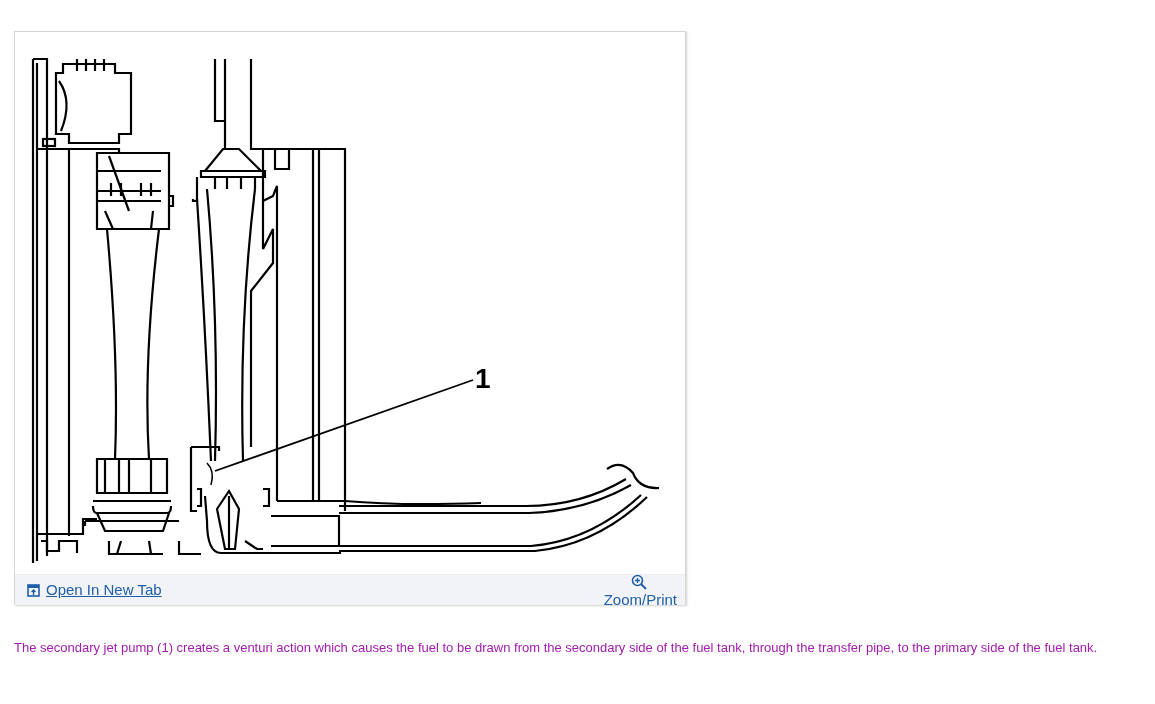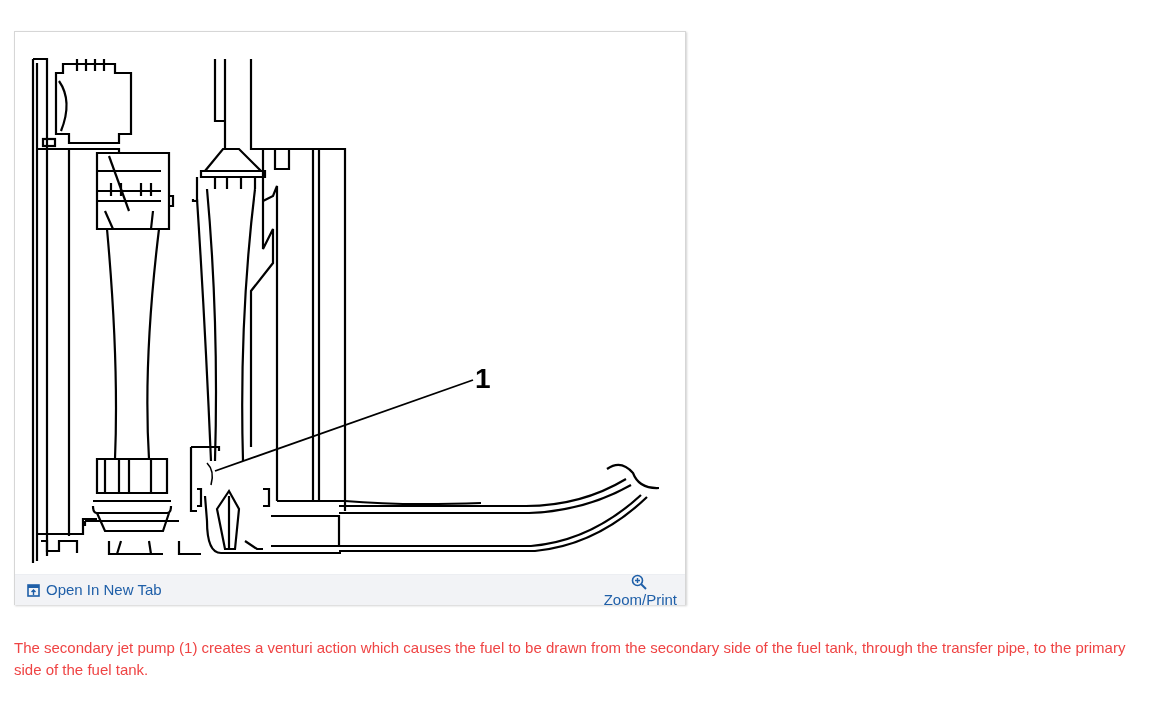--- a/index.html
+++ b/index.html
@@ -47,42 +47,43 @@
       display: flex;
       align-items: center;
       color: #1f5fa8;
       font-size: 15px;
       line-height: 20px;
       cursor: pointer;
       text-decoration: none;
     }
     .footer-link.open-tab {
       left: 12px;
+      text-decoration: underline;
     }
     .footer-link.zoom-print {
       right: 8px;
       flex-direction: column;
     }
     .footer-link .icon {
       display: inline-flex;
       align-items: center;
       justify-content: center;
       margin-right: 6px;
     }
     .footer-link.zoom-print .icon {
       margin-right: 2px;
       margin-top: -6px;
     }
     .caption {
       position: absolute;
       left: 14px;
       top: 637px;
       width: 1125px;
-      color: #ef4444;
-      font-size: 15px;
+      color: #a21caf;
+      font-size: 13px;
       line-height: 22px;
     }
   </style>
 </head>
 <body>
 
 <div class="figure">
   <div class="figure-image">
     <svg width="670" height="542" viewBox="14 31 670 542" xmlns="http://www.w3.org/2000/svg" fill="none" stroke="#000" stroke-width="2.2" stroke-linejoin="miter">
 

